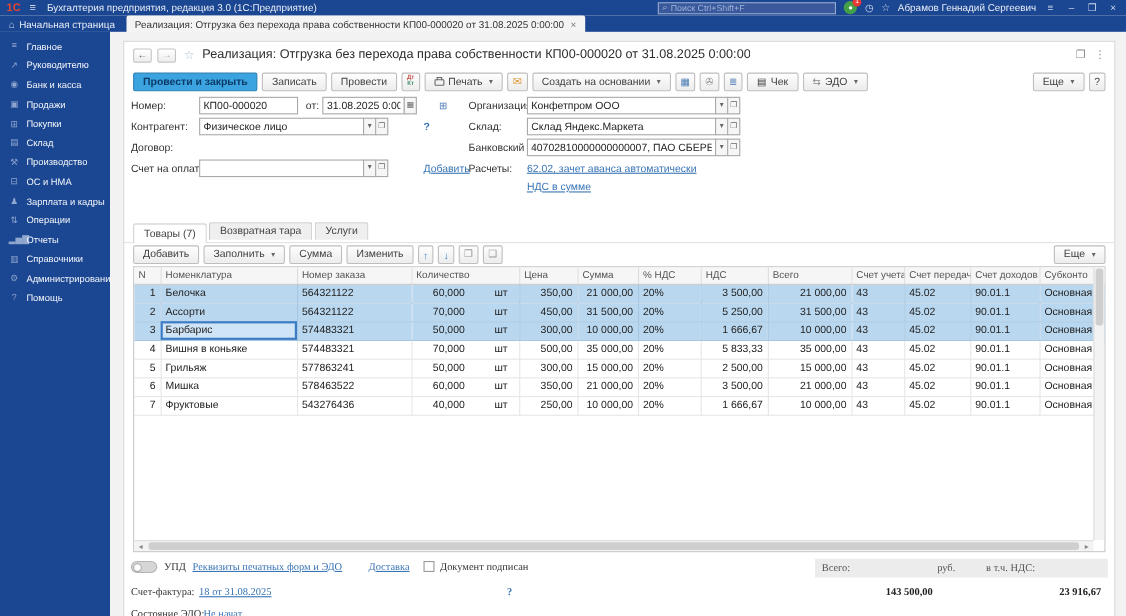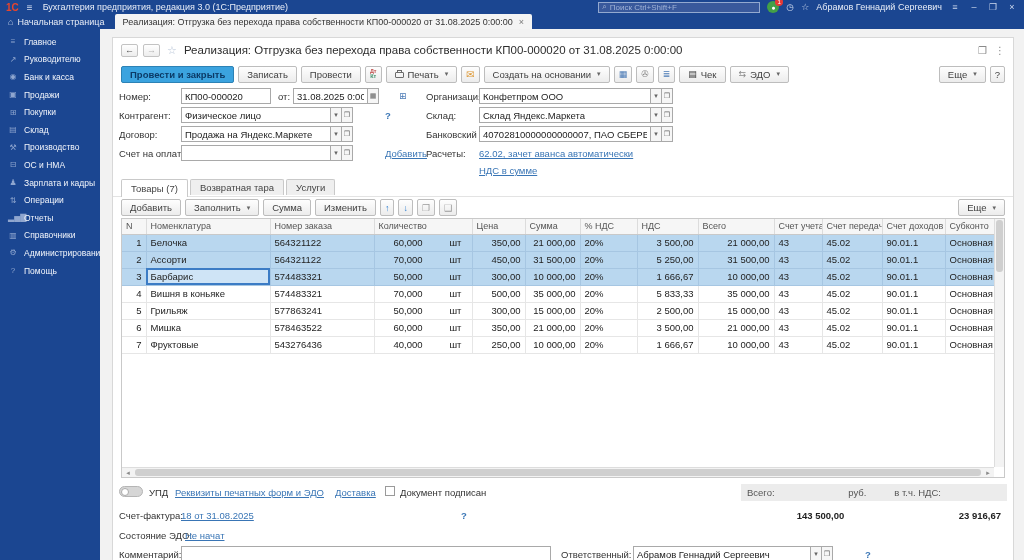--- a/index.html
+++ b/index.html
@@ -69,21 +69,21 @@
   .fgroup { position:absolute; display:flex; height:16px;justify-content:flex-end; }
   .fgroup input { border:1px solid #a9a9a9; padding:0 3px; font-size:9.5px; font-family:inherit; color:#222; width:100%; height:16px; outline:none; }
   .bs { width:12px; height:16px; border:1px solid #a9a9a9; margin-left:-1px; background:#f6f6f6; color:#666; font-size:7px; line-height:14px; text-align:center; flex:0 0 auto; }
   .bs-drop::after { content:"▾"; }
   .bs-open::after { content:"❐"; }
   .bs-cal::after { content:"▦"; }
   .qmark { color:#3975b5; font-weight:bold; }
   a.lnk { color:#3975b5; text-decoration:underline; cursor:pointer; white-space:nowrap; }
 
   
-  .sec-tabs { height:18px; display:flex; align-items:center; padding:0 8px; flex:0 0 auto; }
+  .sec-tabs { height:18px; display:flex; align-items:flex-start; padding:0 8px; flex:0 0 auto;margin-top:24px; }
   .stab { height:16px; display:flex; align-items:center; padding:0 9px; font-size:9.5px; border:1px solid #c9c9c9; border-bottom:none; background:#efefef; color:#444; margin-right:2px; border-top-left-radius:2px; border-top-right-radius:2px; }
   .stab.active { background:#fff; position:relative; top:1px; height:18px; }
 
   
   .ttoolbar { height:22px; display:flex; align-items:center; gap:4px; padding:0 8px; flex:0 0 auto; border-top:1px solid #e3e3e3; }
   .arr { color:#2f7fd0; font-weight:bold; font-size:9px; }
   .gray-g { color:#9a9a9a; font-size:9px; }
 
   
   .table-wrap { margin:0 8px; height:260px; border:1px solid #c9c9c9; position:relative; overflow:hidden; flex:0 0 auto; }
@@ -96,21 +96,21 @@
   .qtycell { display:flex; }
   .qtycell .q { flex:1; text-align:center; }
   .qtycell .u { width:30px; padding-left:12px; }
   .vscroll { position:absolute; top:0; right:0; bottom:10px; width:10px; background:#f3f3f3; border-left:1px solid #ddd; }
   .vthumb { position:absolute; top:1px; left:1px; width:7px; height:52px; background:#cfcfcf; border-radius:3px; }
   .hscroll { position:absolute; left:0; right:10px; bottom:0; height:10px; background:#f3f3f3; border-top:1px solid #ddd; display:flex; align-items:center; }
   .hs-arrow { width:12px; text-align:center; color:#888; font-size:7px; flex:0 0 auto; }
   .hthumb { flex:1; height:7px; background:#cfcfcf; border-radius:3px; margin:0 1px; }
 
   
-  .footer { position:relative; flex:1; font-size:9.5px; }
+  .footer { position:relative; flex:1; font-size:9.5px;font-family:Liberation Serif, serif; }
   .toggle { position:absolute; width:24px; height:11px; border-radius:6px; background:#d6d6d6; border:1px solid #b5b5b5; }
   .toggle .knob { position:absolute; left:1px; top:1px; width:8px; height:8px; border-radius:50%; background:#fff; border:1px solid #aaa; }
   .chk { width:10px; height:10px; border:1px solid #9a9a9a; background:#fff; display:inline-block; }
   .totals { position:absolute; right:6px; top:6px; width:266px; height:17px; background:#ececec; display:flex; align-items:center; padding:0 6px; gap:4px; }
   .totals .tl { color:#555; }
   .totals .tv { font-weight:bold; color:#222;margin-top:45px; }
   .fld-inline { position:absolute; display:flex; height:16px; }
 </style>
 </head>
 <body>
@@ -279,25 +279,20 @@
 
           <span class="lbl" style="left:6px;top:24px">Контрагент:</span>
           <span class="fgroup" style="left:68px;top:21px;width:172px">
               <input value="Физическое лицо" style="">
               <span class="bs bs-drop"></span>
               <span class="bs bs-open"></span>
             </span>
           <span class="qmark" style="position:absolute;left:272px;top:24px">?</span>
 
           <span class="lbl" style="left:6px;top:43px">Договор:</span>
-          <span class="fgroup" style="left:68px;top:40px;width:172px">
-              <input value="Продажа на Яндекс.Маркете" style="">
-              <span class="bs bs-drop"></span>
-              <span class="bs bs-open"></span>
-            </span>
 
           <span class="lbl" style="left:6px;top:62px">Счет на оплату:</span>
           <span class="fgroup" style="left:68px;top:59px;width:172px">
               <input value="" style="">
               <span class="bs bs-drop"></span>
               <span class="bs bs-open"></span>
             </span>
           <a class="lnk" style="position:absolute;left:272px;top:62px">Добавить</a>
 
           <span class="lbl" style="left:313px;top:5px">Организация:</span>

